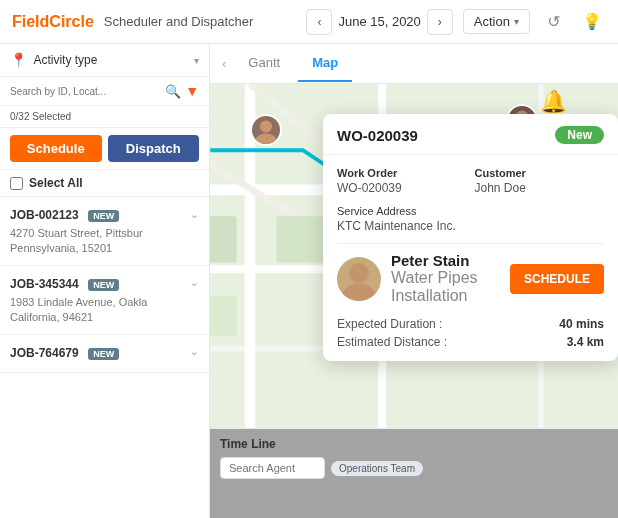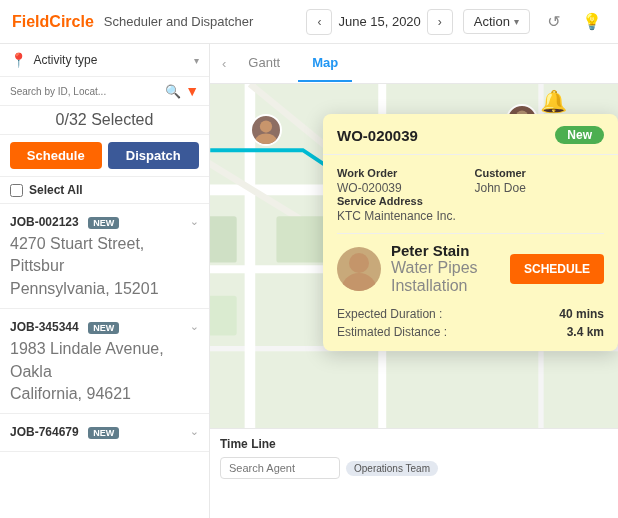--- a/index.html
+++ b/index.html
@@ -130,24 +130,23 @@
       border: none;
       outline: none;
       font-size: 10px;
       color: #333;
     }
     .search-icon { color: #aaa; font-size: 13px; }
     .filter-icon { color: #ff5722; font-size: 14px; cursor: pointer; }
 
     .selected-count {
       padding: 5px 10px;
-      font-size: 16px;
+      font-size: 10px;
       color: #555;
       border-bottom: 1px solid #eee;
-      text-align: center;
     }
 
     .action-buttons {
       display: flex;
       gap: 6px;
       padding: 7px 10px;
       border-bottom: 1px solid #eee;
     }
     .btn-schedule {
       flex: 1;
@@ -200,21 +199,21 @@
     .job-badge-new {
       background: #607d8b;
       color: #fff;
       font-size: 9px;
       font-weight: 700;
       padding: 1px 5px;
       border-radius: 3px;
       margin-left: 5px;
     }
     .job-chevron { color: #aaa; font-size: 11px; }
-    .job-address { font-size: 16px; color: #777; line-height: 1.4; }
+    .job-address { font-size: 11px; color: #777; line-height: 1.4; }
 
     
     .right-content {
       flex: 1;
       display: flex;
       flex-direction: column;
       position: relative;
       background: #e8f0e8;
     }
 
@@ -287,59 +286,59 @@
       border-radius: 50%;
       background: red;
     }
     .pin-notification {
       position: absolute;
       font-size: 22px;
     }
 
     
     .timeline-section {
-      background: #ffffff;
+      background: #a3a3a3;
       border-top: 1px solid #e8e8e8;
       height: 90px;
       padding: 8px 10px;
     }
     .timeline-title {
       font-size: 12px;
       font-weight: 600;
       color: #333;
       margin-bottom: 6px;
     }
     .timeline-search-row {
       display: flex;
       align-items: center;
       gap: 6px;
     }
     .timeline-search-input {
       border: 1px solid #ddd;
       border-radius: 4px;
       padding: 4px 8px;
       font-size: 11px;
-      width: 120px;
+      width: 105px;
       outline: none;
     }
     .timeline-ops-tag {
       background: #e3e8f0;
       border-radius: 12px;
       padding: 2px 8px;
       font-size: 10px;
       color: #555;
     }
 
     
     .popup-card {
       position: absolute;
       top: 30px;
       right: 0px;
       width: 295px;
-      background: #fef9c3;
+      background: #ffffff;
       border-radius: 8px;
       box-shadow: 0 4px 20px rgba(0,0,0,0.18);
       z-index: 100;
       overflow: hidden;
     }
     .popup-header {
       display: flex;
       align-items: center;
       justify-content: space-between;
       padding: 12px 14px 10px;
@@ -352,24 +351,25 @@
       border-radius: 12px;
       padding: 2px 12px;
       font-size: 12px;
       font-weight: 600;
     }
     .popup-body { padding: 12px 14px; }
     .popup-grid {
       display: grid;
       grid-template-columns: 1fr 1fr;
       gap: 8px;
+      margin-bottom: 10px;
     }
     .popup-field-label { font-size: 11px; font-weight: 600; color: #333; margin-bottom: 2px; }
     .popup-field-value { font-size: 12px; color: #555; }
-    .popup-section-label { font-size: 11px; font-weight: 700; color: #333; margin-bottom: 2px; }
+    .popup-section-label { font-size: 11px; font-weight: 400; color: #333; margin-bottom: 2px; }
     .popup-section-value { font-size: 12px; color: #555; margin-bottom: 10px; }
 
     .popup-divider { border: none; border-top: 1px solid #eee; margin: 8px 0; }
 
     .popup-rec-label { font-size: 11px; font-weight: 600; color: #333; margin-bottom: 8px; }
     .popup-technician-row {
       display: flex;
       align-items: center;
       gap: 10px;
       margin-bottom: 12px;

